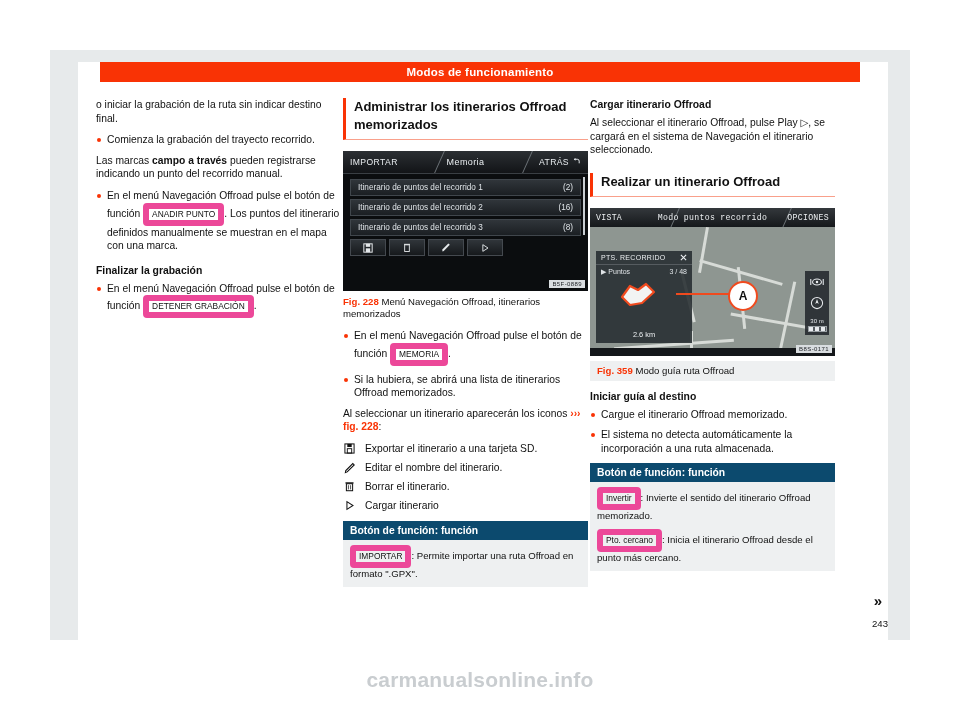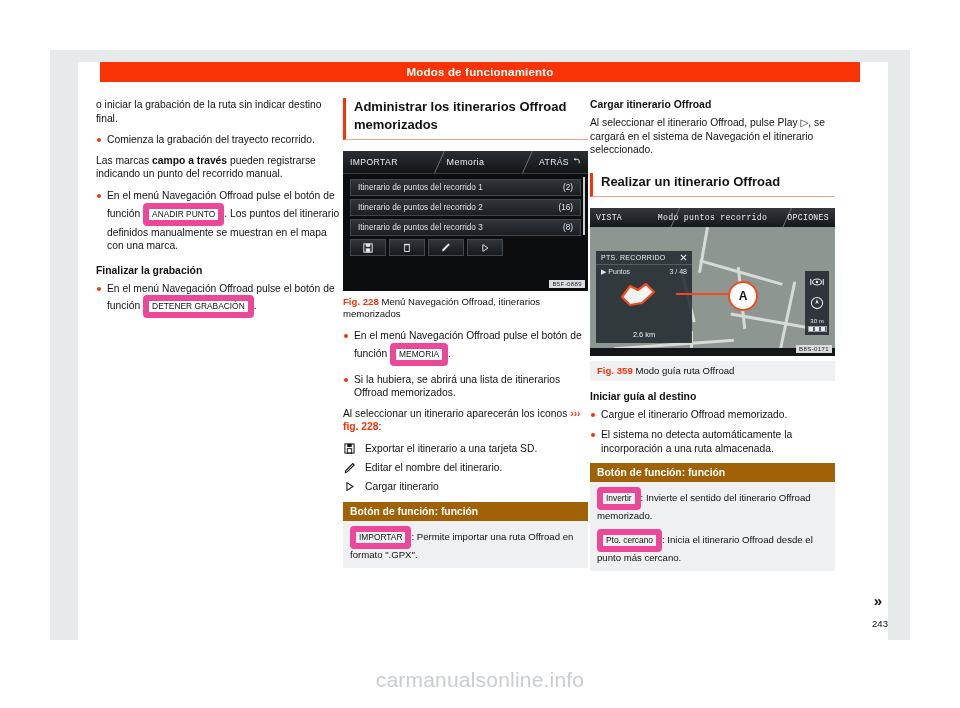--- a/index.html
+++ b/index.html
@@ -115,21 +115,21 @@
   .icon-list{margin:4px 0 9px 0;}
   .icon-row{
     display:flex;align-items:flex-start;gap:9px;margin-bottom:6px;
     font-size:10.3px;line-height:13px;
   }
   .icon-cell{width:13px;flex:0 0 13px;display:flex;justify-content:center;padding-top:1px;}
 
   
   .callout{margin-top:6px;}
   .callout-head{
-    background:#a16207;color:#fff;font-size:10.3px;font-weight:bold;
+    background:#0c4a6e;color:#fff;font-size:10.3px;font-weight:bold;
     padding:4px 7px;
   }
   .callout-body{
     background:#eef0f1;padding:5px 9px 6px 7px;
     font-size:9.6px;line-height:12.6px;
   }
   .callout-body p{font-size:9.6px;line-height:12.6px;margin:0;}
   .callout-body p + p{margin-top:7px;}
 
   
@@ -200,21 +200,21 @@
   .caption-box .num{color:#f93305;font-weight:bold;}
 
   .page-number{
     position:absolute;right:72px;top:618px;font-size:9.6px;color:#111;
   }
   .chevron{
     position:absolute;right:78px;top:592px;font-size:15px;font-weight:bold;color:#111;
   }
   .watermark{
     position:absolute;left:0;right:0;top:668px;text-align:center;
-    font-size:21px;color:#c9cdd0;letter-spacing:.2px;
+    font-size:21px;color:#c9cdd0;letter-spacing:.2px;font-weight:bold;
   }
 </style>
 </head>
 <body>
 
 <div class="page-backdrop"></div>
 <div class="page-sheet"></div>
 
 <div class="header-band">
   <span>Modos de funcionamiento</span>
@@ -348,20 +348,30 @@
         </span>
         <span>Exportar el itinerario a una tarjeta SD.</span>
       </div>
       <div class="icon-row">
         <span class="icon-cell">
           <svg width="12" height="12" viewBox="0 0 12 12">
               <path d="M1.4 10.6 3.2 9.9 10.2 2.9 8.8 1.5 1.8 8.5z" fill="none" stroke="#111" stroke-width="1.1"></path>
             </svg>
         </span>
         <span>Editar el nombre del itinerario.</span>
+      </div>
+      <div class="icon-row">
+        <span class="icon-cell">
+          <svg width="11" height="11" viewBox="0 0 12 12">
+              <rect x="2.6" y="3" width="6.8" height="7.6" fill="none" stroke="#111" stroke-width="1.1"></rect>
+              <rect x="1.6" y="1.4" width="8.8" height="1.4" fill="#111"></rect>
+              <path d="M4.8 4.6v4.6M7.2 4.6v4.6" stroke="#111" stroke-width=".8"></path>
+            </svg>
+        </span>
+        <span>Borrar el itinerario.</span>
       </div>
       <div class="icon-row">
         <span class="icon-cell">
           <svg width="11" height="11" viewBox="0 0 12 12">
               <path d="M3.2 1.8 9.8 6 3.2 10.2z" fill="none" stroke="#111" stroke-width="1.1"></path>
             </svg>
         </span>
         <span>Cargar itinerario</span>
       </div>
     </div>

